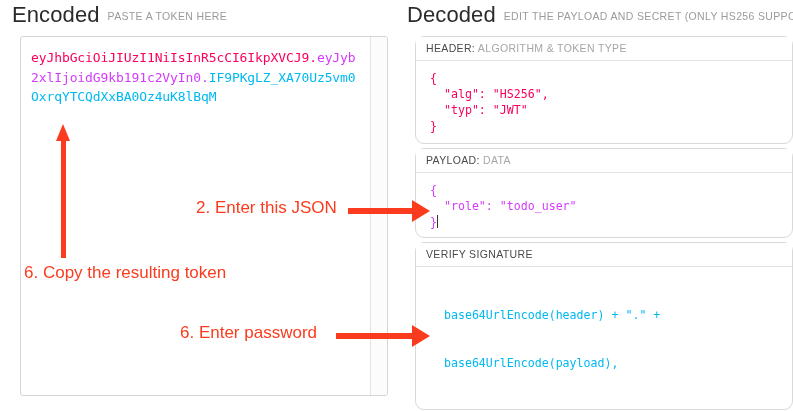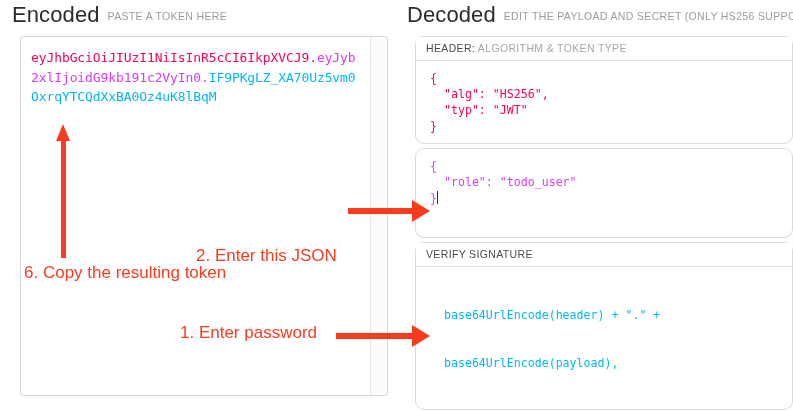--- a/index.html
+++ b/index.html
@@ -133,21 +133,21 @@
   }
 
   
   .anno-text {
     position: absolute;
     color: #fb3b1e;
     font-size: 17px;
     font-family: "Liberation Sans", sans-serif;
     white-space: nowrap;
   }
-  #anno-2 { left: 196px; top: 198px; margin-top: 48px; }
+  #anno-2 { left: 196px; top: 198px; }
   #anno-3 { left: 24px;  top: 263px; }
   #anno-1 { left: 180px; top: 323px; }
 
   .arrow-h {
     position: absolute;
     height: 0;
   }
   .arrow-h .shaft {
     position: absolute;
     left: 0; top: 0;
@@ -218,20 +218,22 @@
   <div class="dec-section" id="sec-header">
     <div class="sec-label"><span>HEADER:</span>
       <span class="muted">ALGORITHM &amp; TOKEN TYPE</span></div>
     <div class="sec-body" id="header-body">{
   "alg": "HS256",
   "typ": "JWT"
 }</div>
   </div>
 
   <div class="dec-section" id="sec-payload">
+    <div class="sec-label"><span>PAYLOAD:</span>
+      <span class="muted">DATA</span></div>
     <div class="sec-body" id="payload-body"><span>{
   "role": "todo_user"
 }</span><span class="caret"></span></div>
   </div>
 
   <div class="dec-section" id="sec-verify">
     <div class="sec-label"><span>VERIFY SIGNATURE</span></div>
     <div class="sec-body" id="verify-body">
       <div>  base64UrlEncode(header) + "." +</div>
       <div>  base64UrlEncode(payload),</div>
@@ -246,17 +248,17 @@
   <div class="shaft"></div>
   <div class="head"></div>
 </div>
 
 <div class="anno-text" id="anno-3">6. Copy the resulting token</div>
 <div id="arrow-3">
   <div class="head-v"></div>
   <div class="shaft-v"></div>
 </div>
 
-<div class="anno-text" id="anno-1">1. Enter password</div>
+<div class="anno-text" id="anno-1">6. Enter password</div>
 <div class="arrow-h" id="arrow-1">
   <div class="shaft"></div>
   <div class="head"></div>
 </div>
 
 </body></html>

